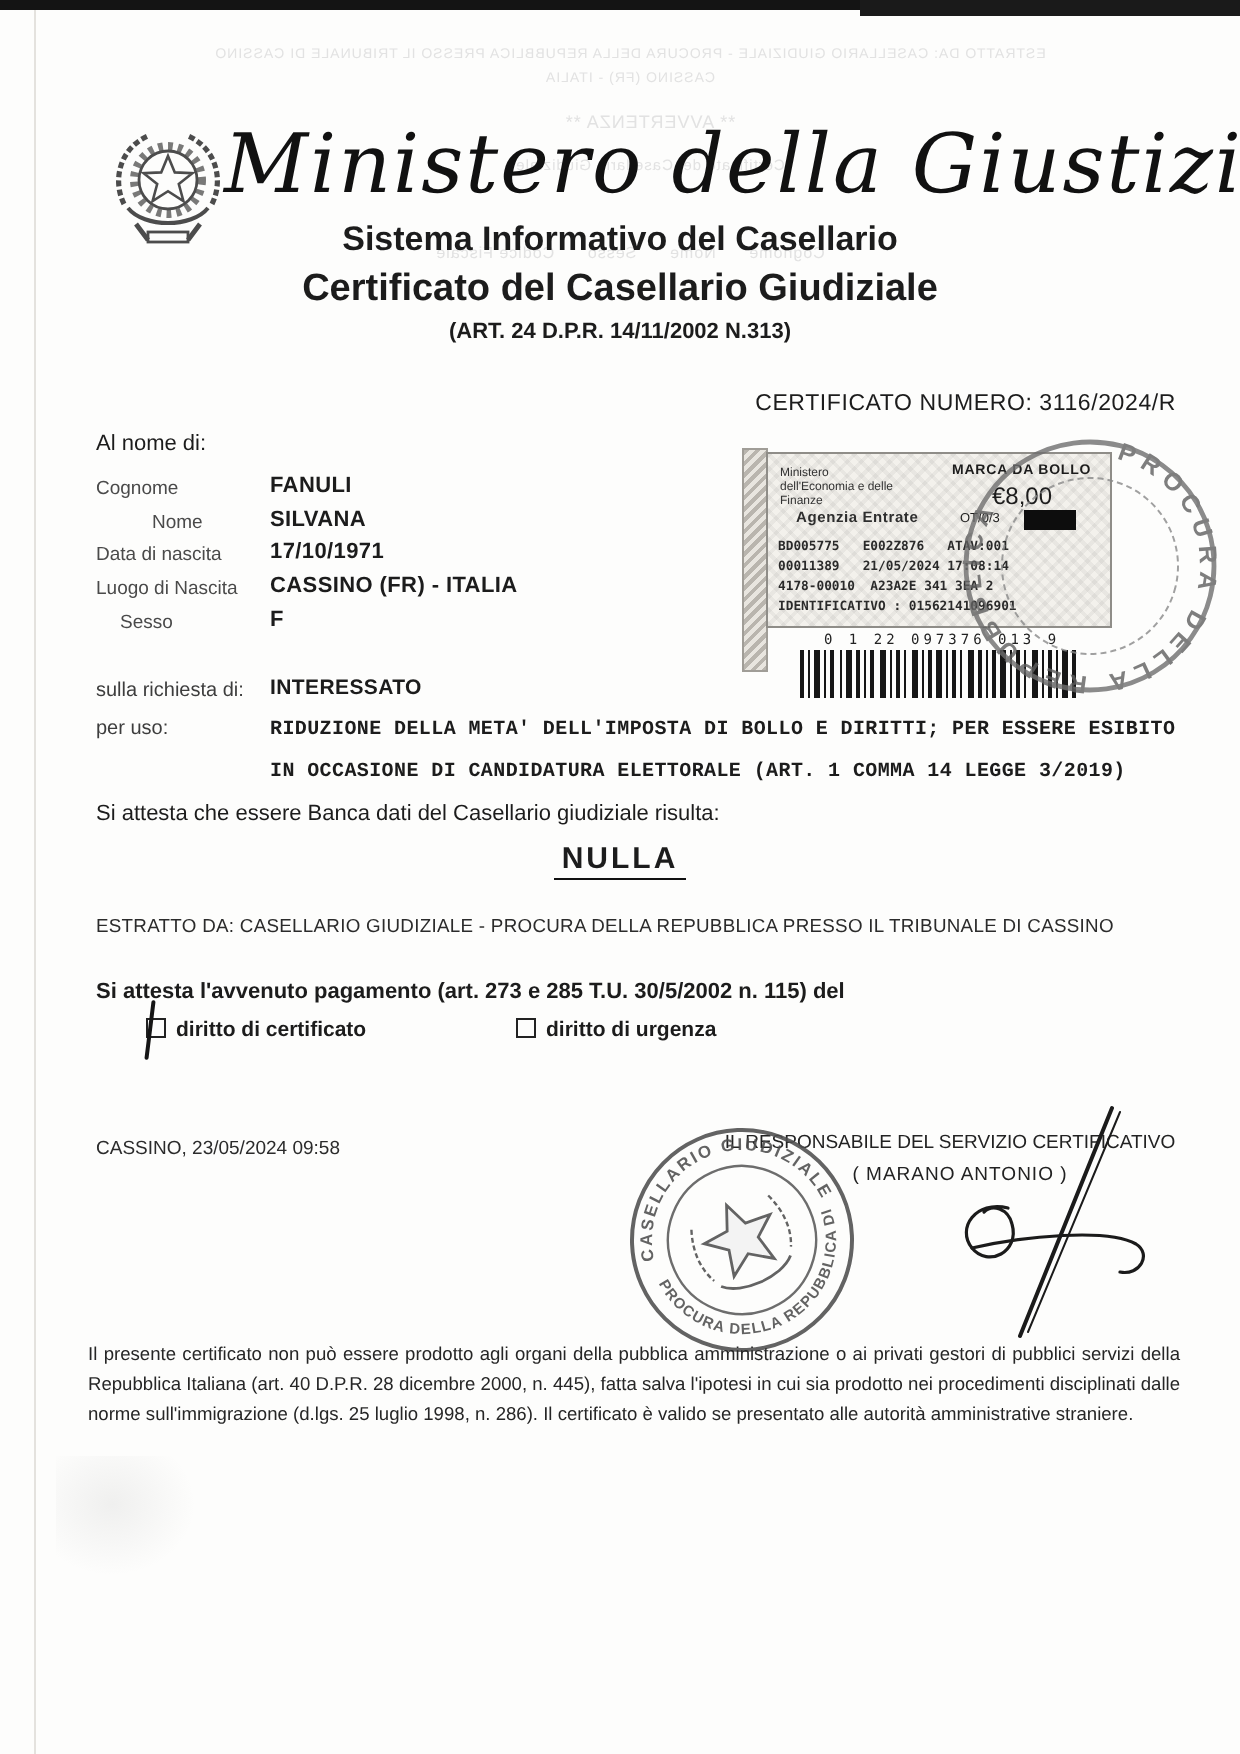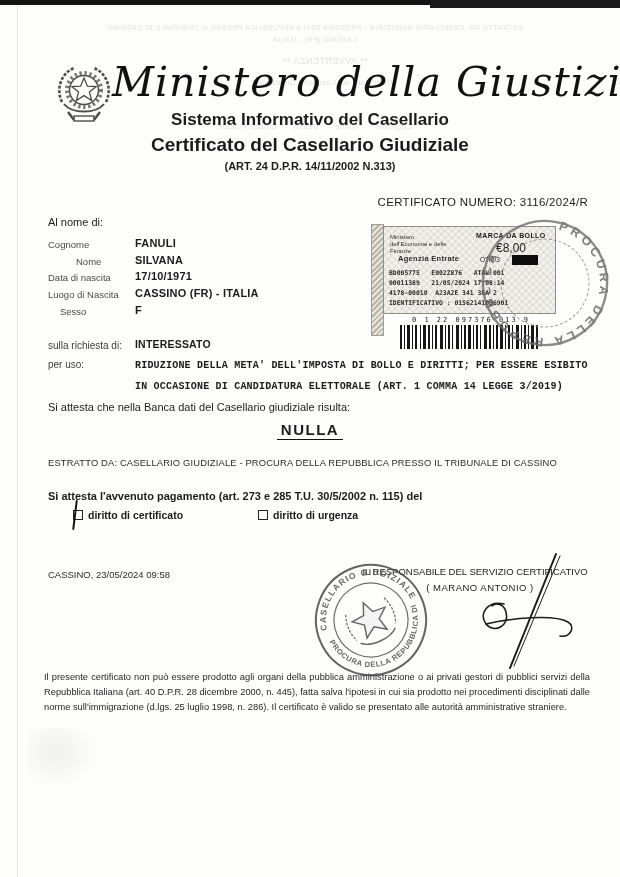--- a/index.html
+++ b/index.html
@@ -199,21 +199,21 @@
         <textPath href="#arcR">PROCURA DELLA REPUBBLICA</textPath>
       </text>
     </svg>
   </div>
 
   <div class="abs req-label" style="left:48px; top:340px;">sulla richiesta di:</div>
   <div class="abs req-value" style="left:135px; top:338px;">INTERESSATO</div>
   <div class="abs req-label" style="left:48px; top:359px;">per uso:</div>
   <div class="abs use-value" style="left:135px; top:355px; width:458px;">RIDUZIONE DELLA META' DELL'IMPOSTA DI BOLLO E DIRITTI; PER ESSERE ESIBITO IN OCCASIONE DI CANDIDATURA ELETTORALE (ART. 1 COMMA 14 LEGGE 3/2019)</div>
 
-  <div class="abs attest" style="left:48px; top:401px;">Si attesta che nella Banca dati del Casellario giudiziale risulta:</div>
+  <div class="abs attest" style="left:48px; top:401px;">Si attesta che essere Banca dati del Casellario giudiziale risulta:</div>
   <div class="abs" style="left:0; top:421px; width:620px; text-align:center;">
     <span class="nulla">NULLA</span>
   </div>
   <div class="abs estratto" style="left:48px; top:457px; width:540px;">ESTRATTO DA: CASELLARIO GIUDIZIALE - PROCURA DELLA REPUBBLICA PRESSO IL TRIBUNALE DI CASSINO</div>
 
   <div class="abs pay-line" style="left:48px; top:490px;">Si attesta l'avvenuto pagamento (art. 273 e 285 T.U. 30/5/2002 n. 115) del</div>
   <div class="abs" style="left:73px; top:505px;">
     <span class="chk"></span><span class="chk-label">diritto di certificato</span>
   </div>
   <div class="abs" style="left:258px; top:505px;">

